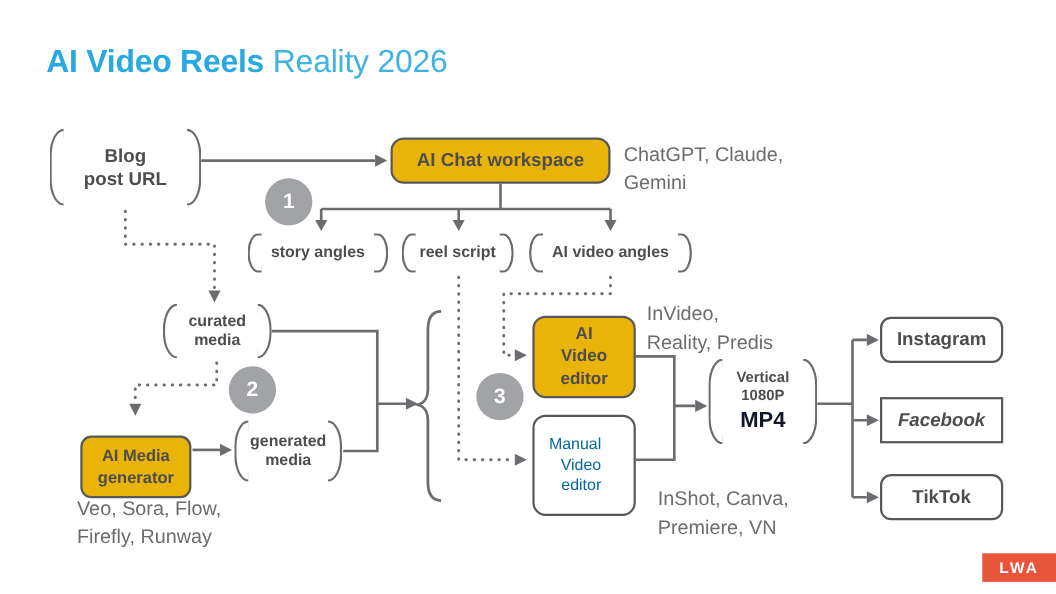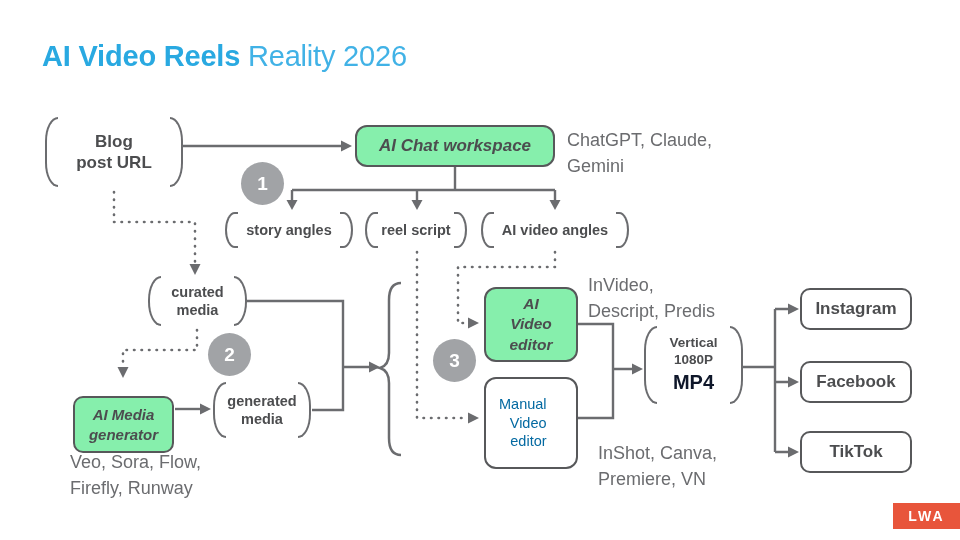--- a/index.html
+++ b/index.html
@@ -16,21 +16,21 @@
            color:#4c4d4f;font-weight:600;font-size:14.5px;line-height:1.25;}
   .bracket::before,.bracket::after{content:"";position:absolute;top:0;bottom:0;width:13px;
            border:2.4px solid #6b6c6f;box-sizing:border-box;}
   .bracket::before{left:0;border-right:none;border-radius:13px 0 0 13px / 24px 0 0 24px;}
   .bracket::after{right:0;border-left:none;border-radius:0 13px 13px 0 / 0 24px 24px 0;}
   .bracket span{white-space:pre-line;}
 
   .box{display:flex;align-items:center;justify-content:center;text-align:center;
        border:2.4px solid #57585a;border-radius:12px;background:#fff;color:#4c4d4f;
        font-weight:700;line-height:1.3;box-sizing:border-box;}
-  .box.fill{background:#86efac;font-style:italic;}
+  .box.fill{background:#eab308;}
   .box span{white-space:pre-line;}
 
   .step{width:43px;height:43px;border-radius:50%;background:#a1a3a6;color:#fff;
         font-weight:700;font-size:19px;display:flex;align-items:center;justify-content:center;}
 
   .note{color:#6b6c6f;font-size:18px;line-height:1.45;white-space:pre-line;}
 
   .mp4-l1,.mp4-l2{font-size:13.5px;font-weight:700;color:#4c4d4f;line-height:1.25;}
   .mp4-l3{font-size:20px;font-weight:800;color:#0f172a;line-height:1.3;}
 
@@ -160,42 +160,42 @@
     <span>3</span>
   </div>
 
   <div class="node box fill" style="left:484px;top:287px;width:94px;height:75px;font-size:15.5px;">
     <span>AI
 Video
 editor</span>
   </div>
 
   <div class="node note" style="left:588px;top:272px;">InVideo,
-Descript, Predis</div>
+Reality, Predis</div>
 
   <div class="node box" style="left:484px;top:377px;width:94px;height:92px;font-size:14.5px;font-weight:400;color:#0369a1;justify-content:flex-start;padding-left:13px;text-align:right;">
     <span>Manual
 Video
 editor</span>
   </div>
 
   <div class="node note" style="left:598px;top:440px;">InShot, Canva,
 Premiere, VN</div>
 
   <div class="node bracket" style="left:644px;top:326px;width:99px;height:78px;flex-direction:column;">
     <span class="mp4-l1">Vertical</span>
     <span class="mp4-l2">1080P</span>
     <span class="mp4-l3">MP4</span>
   </div>
 
   <div class="node box" style="left:800px;top:288px;width:112px;height:42px;font-size:17px;border-radius:10px;">
     <span>Instagram</span>
   </div>
 
-  <div class="node box" style="left:800px;top:361px;width:112px;height:42px;font-size:17px;border-radius:10px;">
+  <div class="node box" style="left:800px;top:361px;width:112px;height:42px;font-size:17px;border-radius:0;font-style:italic;">
     <span>Facebook</span>
   </div>
 
   <div class="node box" style="left:800px;top:431px;width:112px;height:42px;font-size:17px;border-radius:10px;">
     <span>TikTok</span>
   </div>
 
   <div class="badge">
     <span>LWA</span>
   </div>

